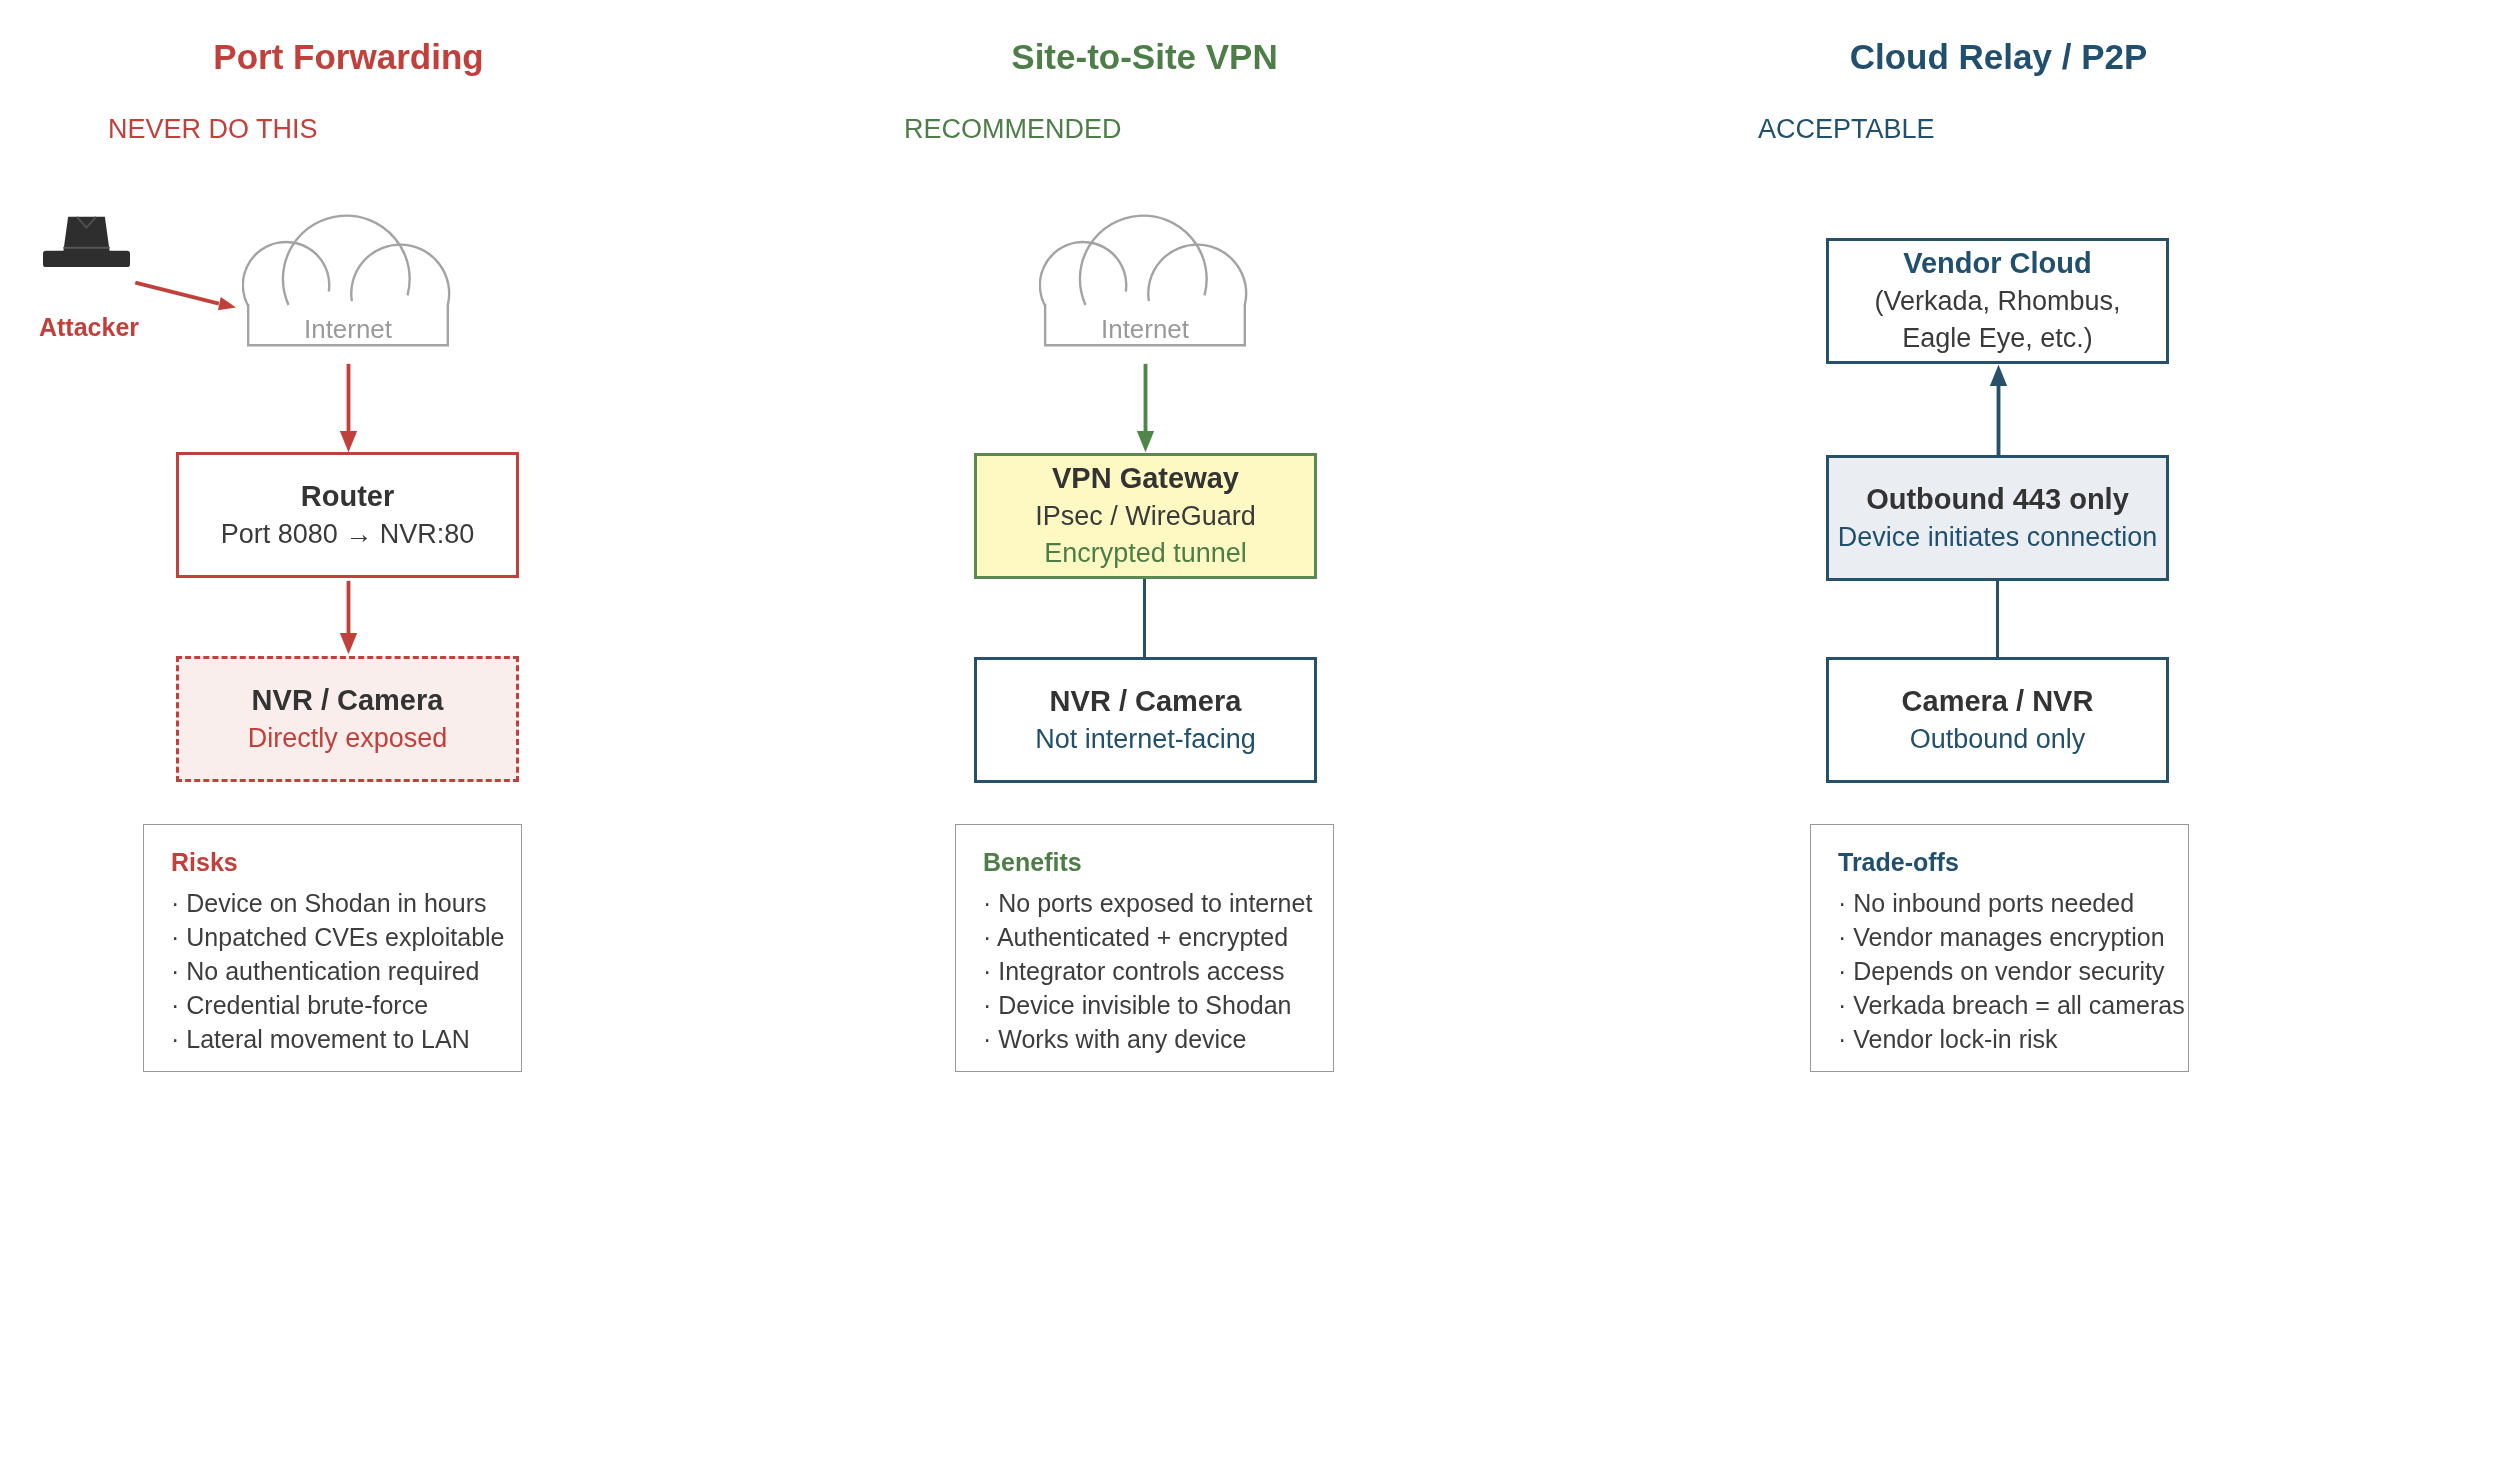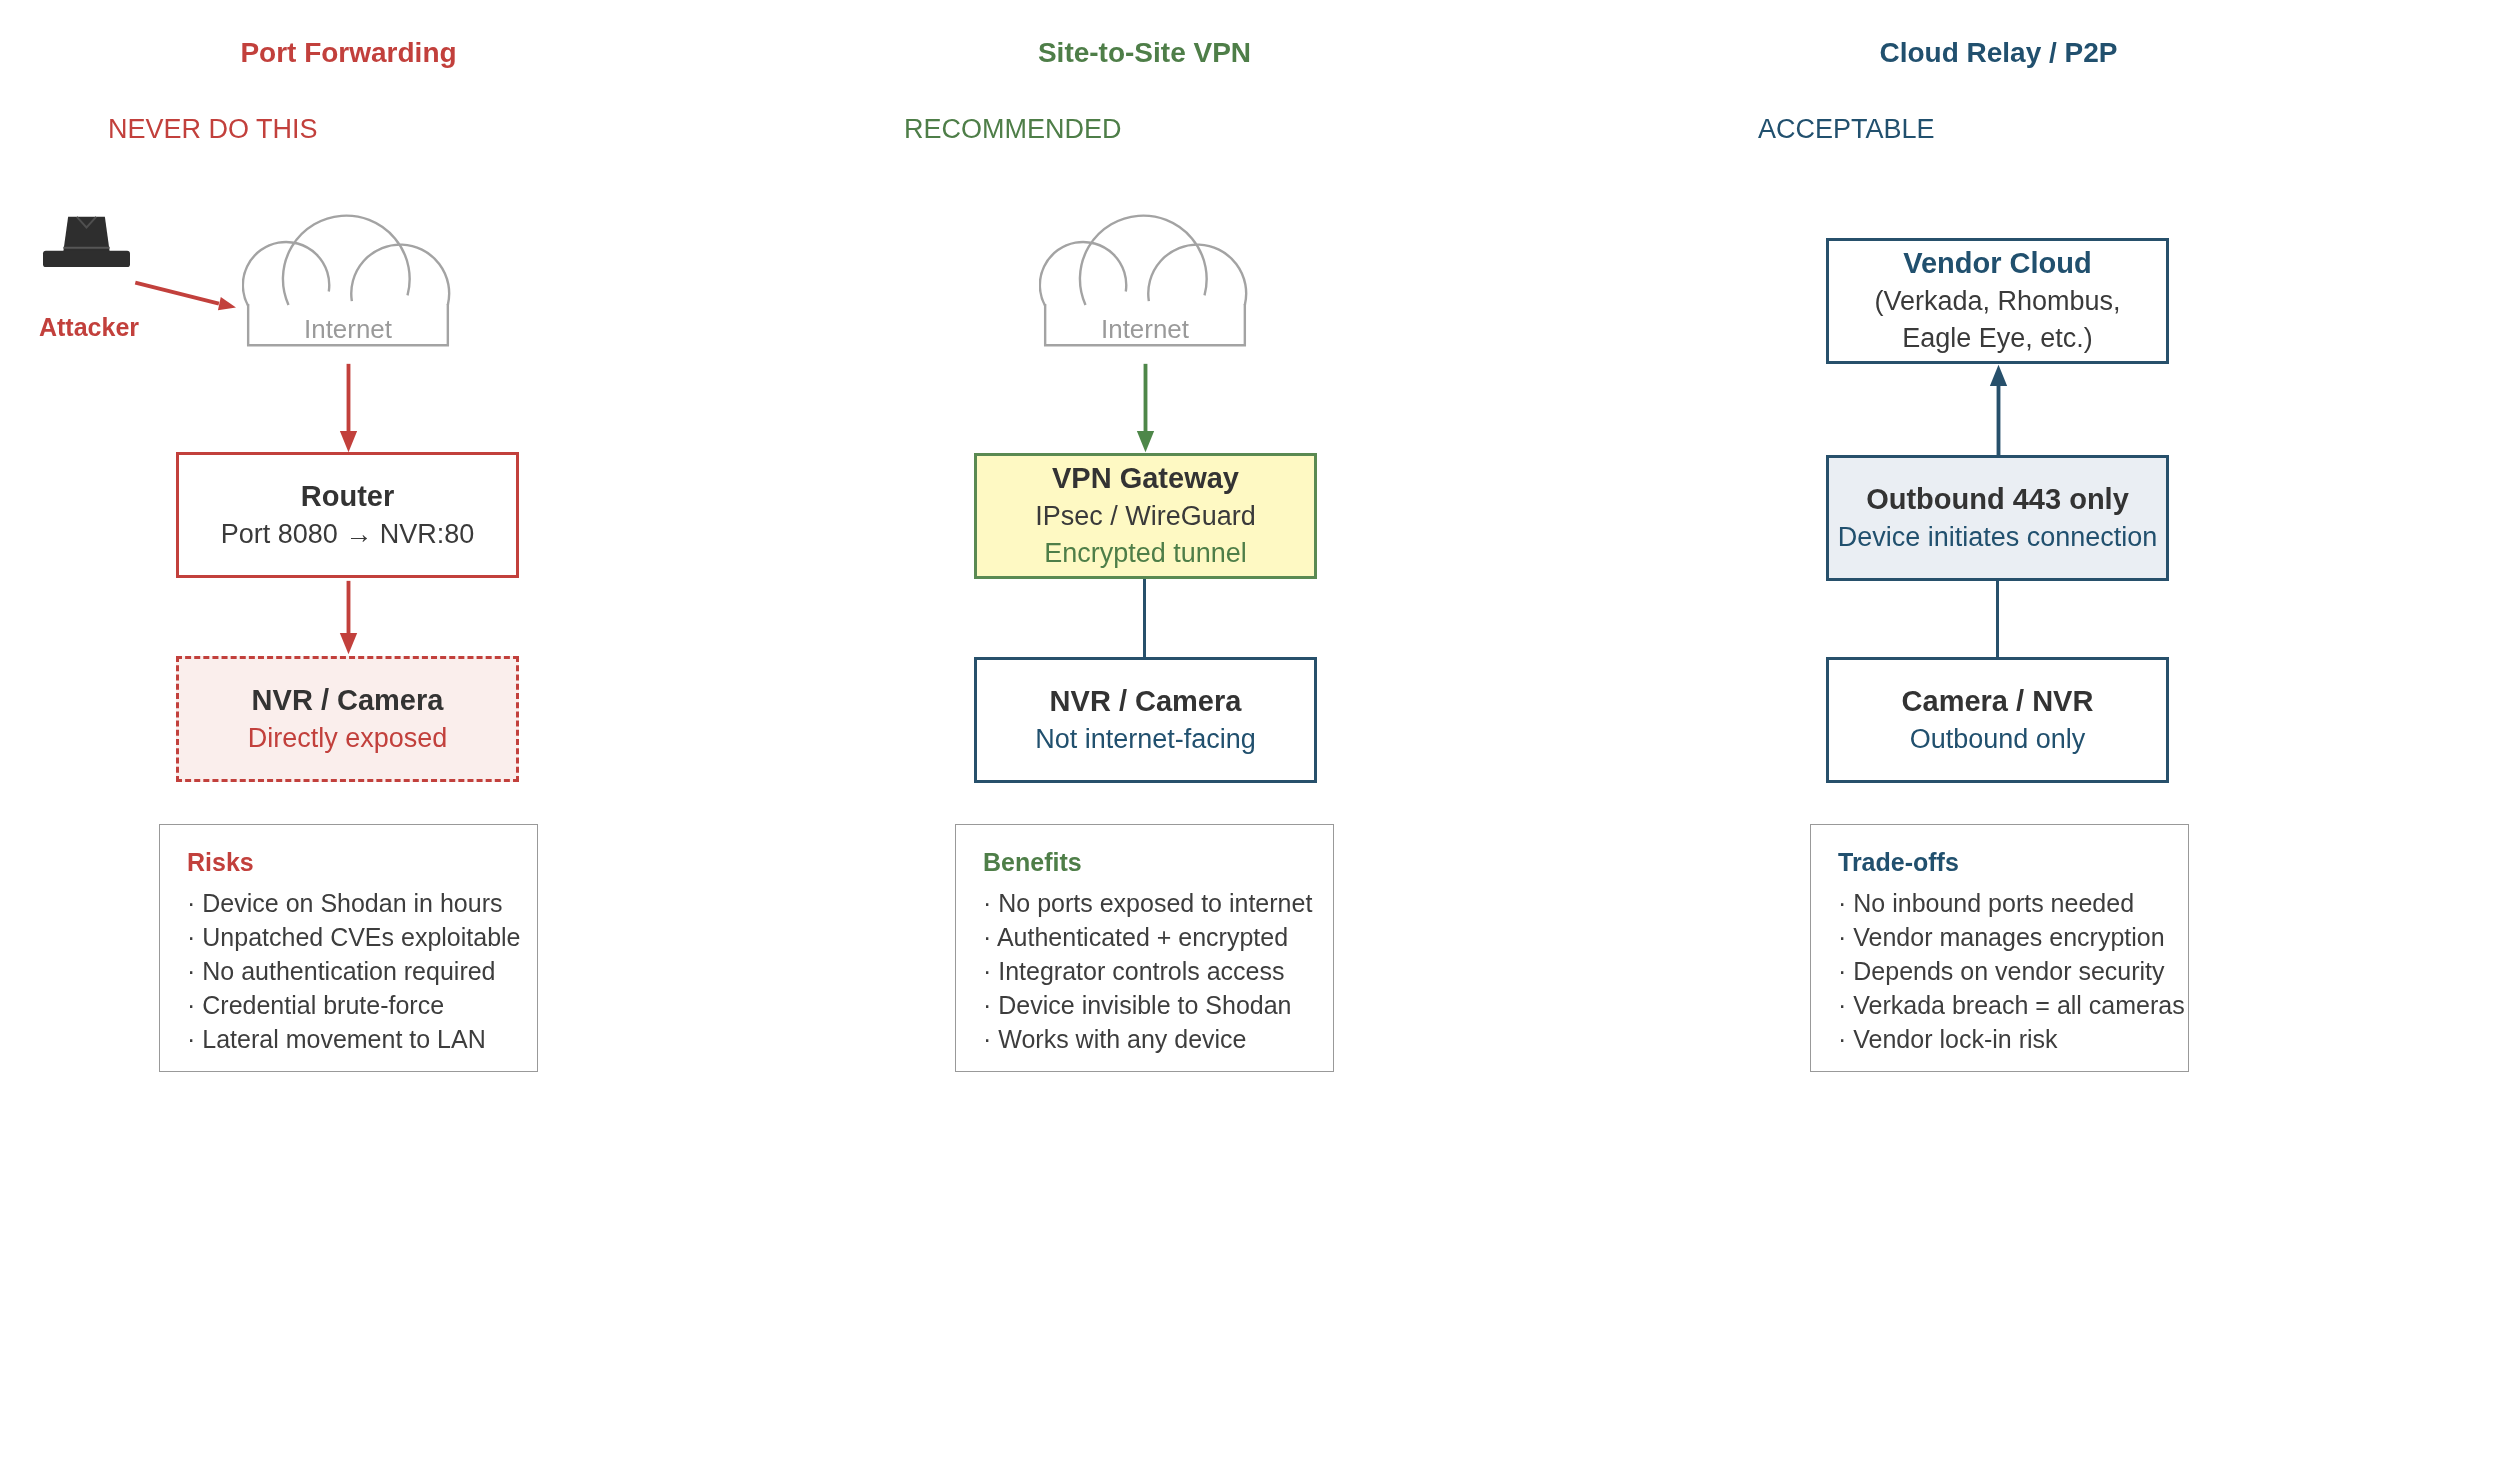--- a/index.html
+++ b/index.html
@@ -1,20 +1,20 @@
 <!DOCTYPE html>
 <html><head>
 <meta charset="utf-8">
 <style>
   html,body{margin:0;padding:0;background:#ffffff;}
   body{font-family:"Liberation Sans","DejaVu Sans",sans-serif;}
   .canvas{position:relative;width:2500px;height:1477px;background:#ffffff;overflow:hidden;}
 
   .col-title{position:absolute;top:37px;width:481px;text-align:center;
-             font-size:28px;font-weight:bold;line-height:1.15;}
+             font-size:35px;font-weight:bold;line-height:1.15;}
   .col-sub{position:absolute;top:114px;width:481px;text-align:left;font-size:27px;}
 
   .red-text{color:#c2403c;}
   .green-text{color:#4e7e48;}
   .navy-text{color:#21506e;}
   .dark-text{color:#3a3a3a;}
 
   .node{position:absolute;width:343px;height:126px;background:#ffffff;
         box-sizing:border-box;display:flex;flex-direction:column;
         justify-content:center;align-items:center;text-align:center;gap:4.8px;}
@@ -77,21 +77,21 @@
   <svg class="abs" style="left:331px;top:577px;" width="35" height="81" viewBox="0 0 36 84">
     <line x1="18" y1="4" x2="18" y2="60" stroke="#c2403c" stroke-width="4"></line>
     <polygon points="18,80 9,58 27,58" fill="#c2403c"></polygon>
   </svg>
 
   <div class="node node-red-dashed" style="left:176px;top:656px;">
     <div class="node-title">NVR / Camera</div>
     <div class="node-line red-text">Directly exposed</div>
   </div>
 
-  <div class="list-box" style="left:159px;top:824px;">
+  <div class="list-box" style="left:143px;top:824px;">
     <div class="list-title red-text">Risks</div>
     <div class="list-item">· Device on Shodan in hours</div>
     <div class="list-item">· Unpatched CVEs exploitable</div>
     <div class="list-item">· No authentication required</div>
     <div class="list-item">· Credential brute-force</div>
     <div class="list-item">· Lateral movement to LAN</div>
   </div>
 
   <div class="col-title green-text" style="left:904px;">Site-to-Site VPN</div>
   <div class="col-sub green-text" style="left:904px;">RECOMMENDED</div>

